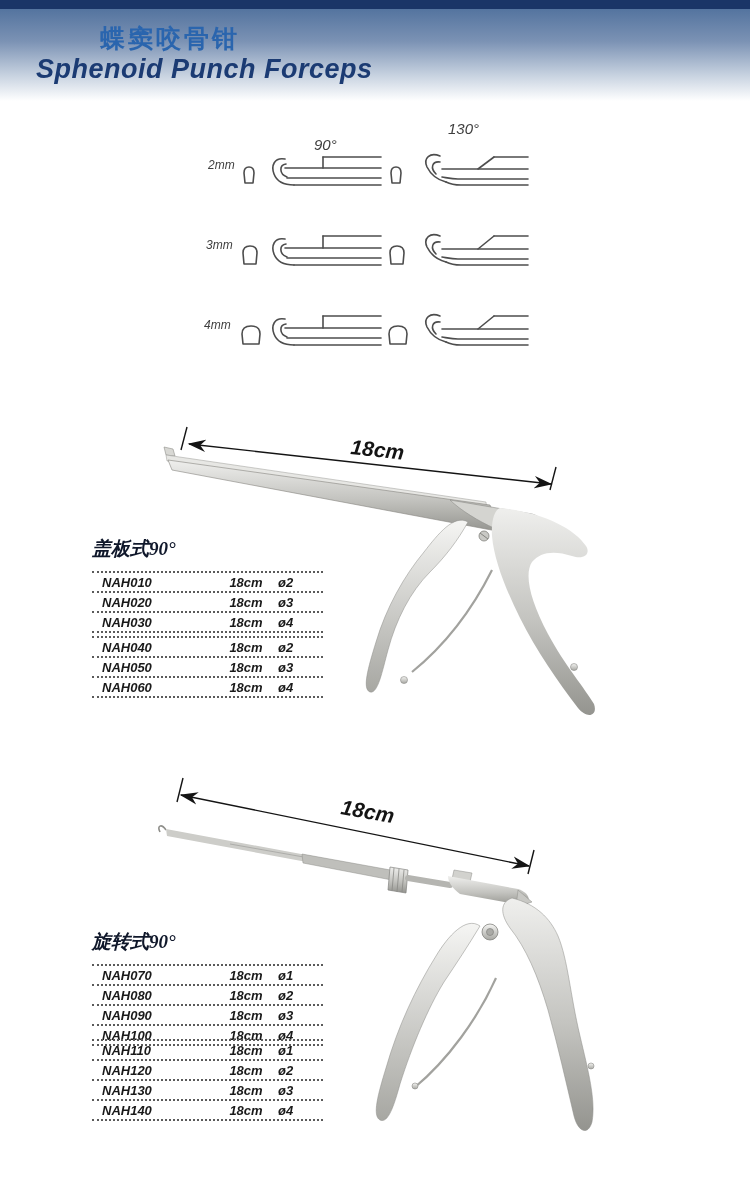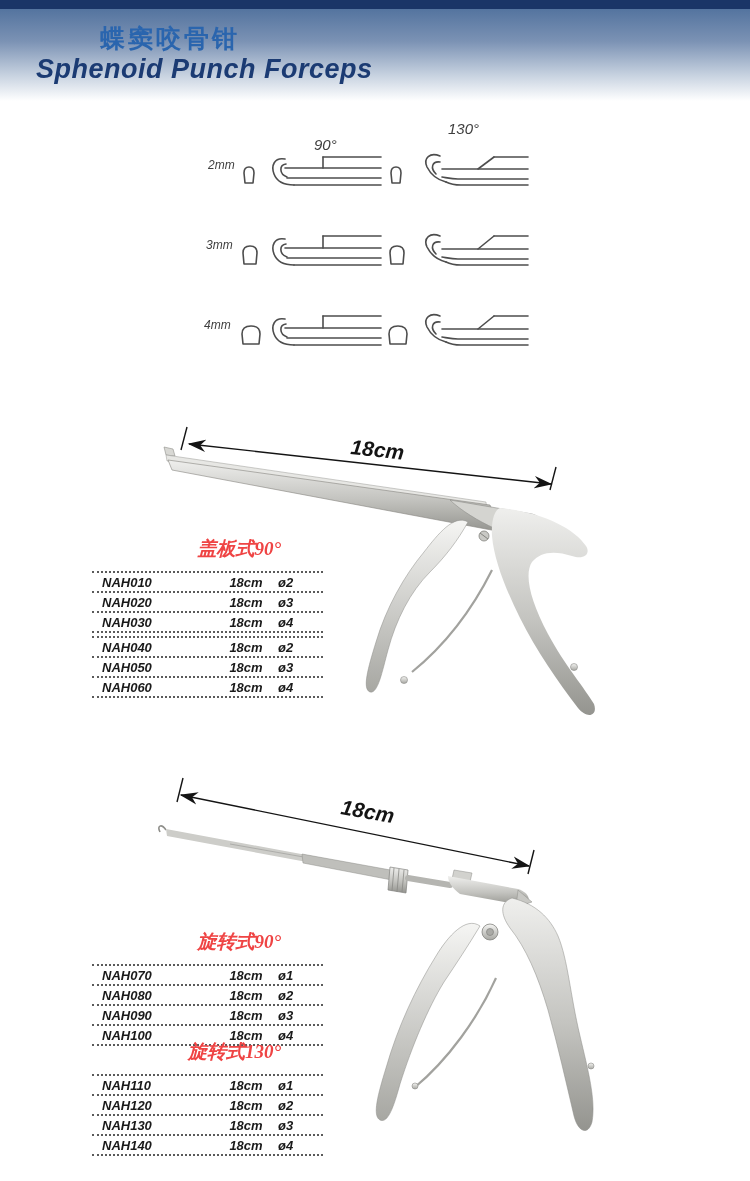--- a/index.html
+++ b/index.html
@@ -14,22 +14,22 @@
   .title-en{position:absolute;left:36px;top:54px;font-size:27px;font-weight:bold;
      font-style:italic;color:#1b3b73;letter-spacing:0.5px;}
   
   .diag-label{position:absolute;font-style:italic;font-weight:normal;color:#3f3f3f;}
   .angle-label{font-size:15px;}
   .size-label{font-size:12px;}
   .tipcell{position:absolute;width:150px;height:52px;}
   .tipcell path{fill:none;stroke:#4d4d4d;stroke-width:1.6;stroke-linecap:round;stroke-linejoin:round;}
   
   .ptable{position:absolute;width:231px;}
-  .t-title{font-style:italic;font-weight:bold;font-size:19px;color:#ef4444;
-     text-align:right;padding-right:42px;margin-bottom:9px;
+  .t-title{font-style:italic;font-weight:bold;font-size:19px;color:#0f172a;
+     text-align:left;padding-right:42px;margin-bottom:9px;
      font-family:"Liberation Serif","Liberation Sans",sans-serif;}
   .t-body{border-top:2px dotted #5a5a5a;}
   .t-row{display:flex;align-items:center;height:18px;border-bottom:2px dotted #5a5a5a;
      font-style:italic;font-weight:bold;font-size:13px;color:#1a1a1a;}
   .c1{flex:0 0 112px;padding-left:10px;}
   .c2{flex:0 0 64px;text-align:center;}
   .c3{flex:1 1 auto;text-align:left;padding-right:14px;}
   
   .photo{position:absolute;}
   .dim-label{font-style:italic;font-weight:bold;font-size:21px;fill:#141414;}
@@ -259,21 +259,20 @@
           <span class="c3">ø3</span>
         </div>
         <div class="t-row">
           <span class="c1">NAH100</span>
           <span class="c2">18cm</span>
           <span class="c3">ø4</span>
         </div>
       </div>
   </div>
   <div class="ptable" style="left:92px;top:1039px;">
-    <div class="t-title">旋转式130°</div>
     <div class="t-body">
         <div class="t-row">
           <span class="c1">NAH110</span>
           <span class="c2">18cm</span>
           <span class="c3">ø1</span>
         </div>
         <div class="t-row">
           <span class="c1">NAH120</span>
           <span class="c2">18cm</span>
           <span class="c3">ø2</span>

